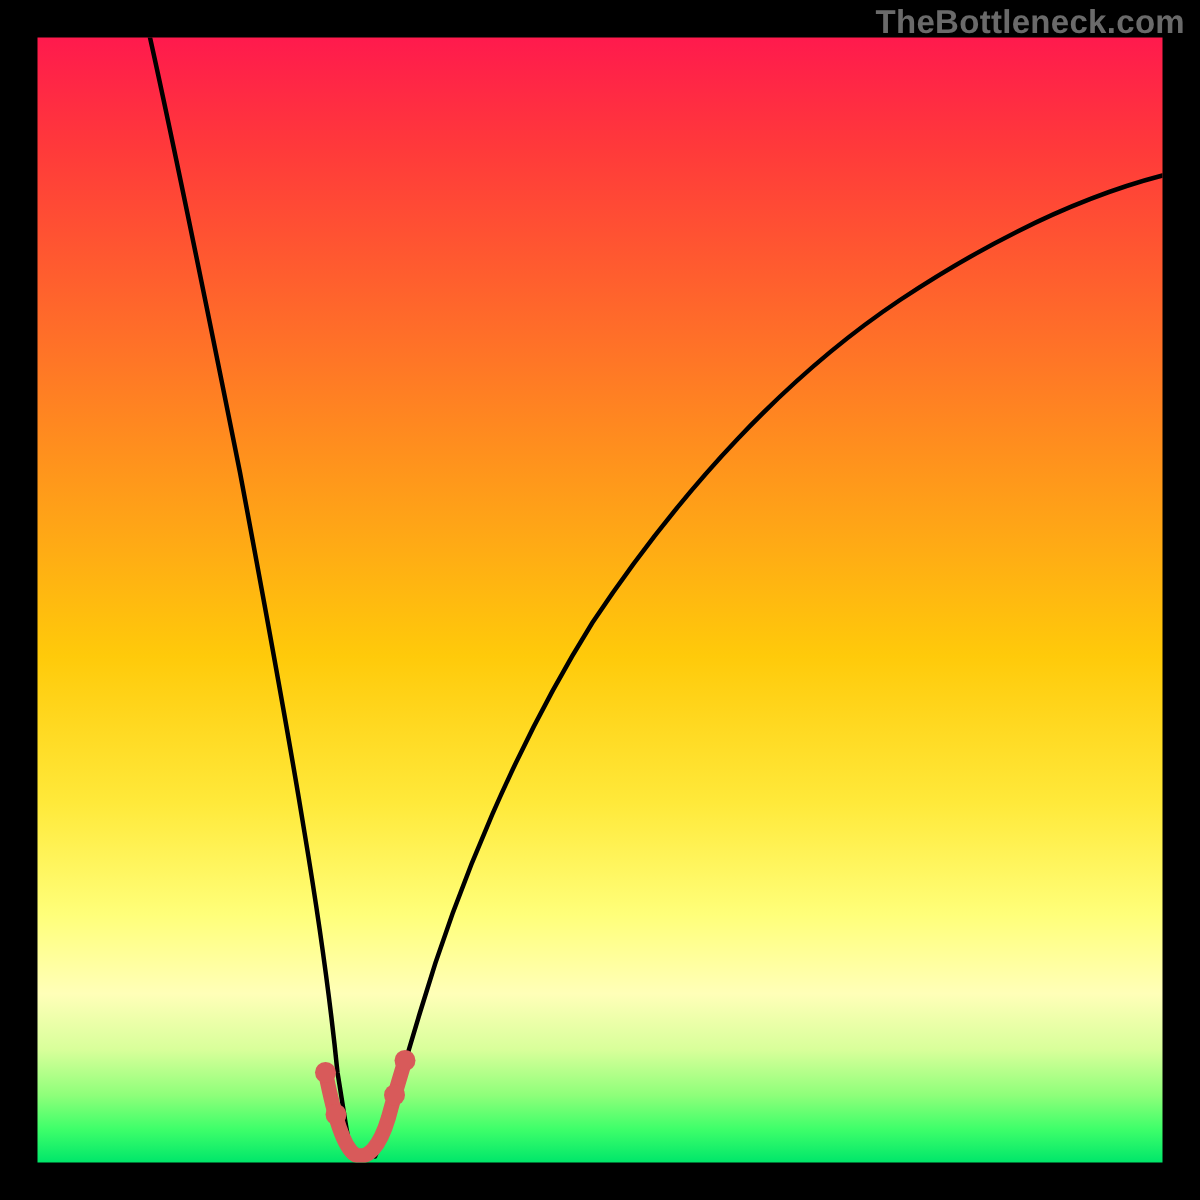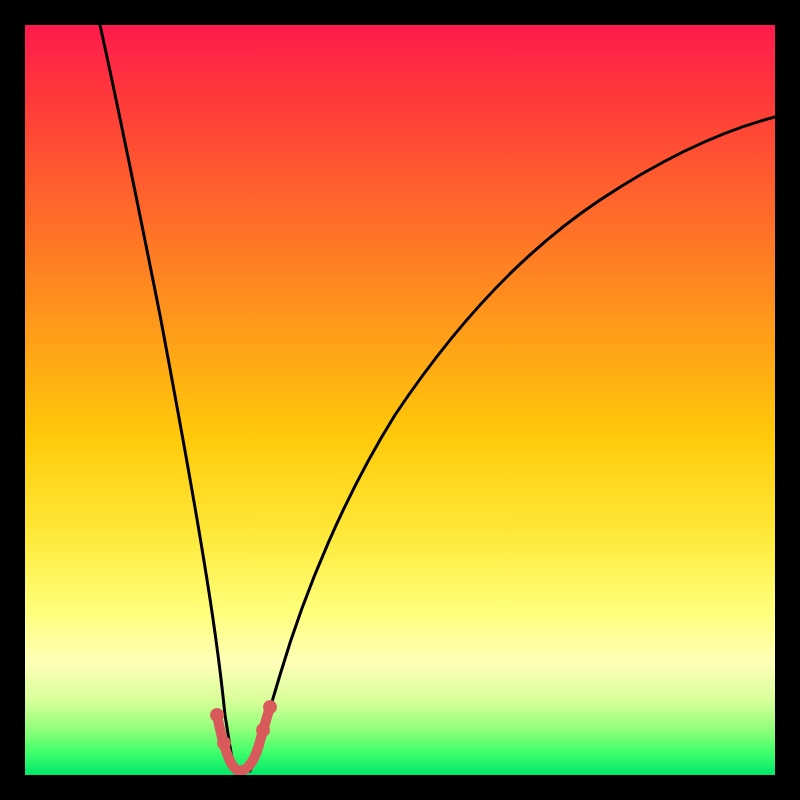--- a/index.html
+++ b/index.html
@@ -98,13 +98,14 @@
            C 198 720, 204 740, 212 745
            C 220 748, 228 740, 234 720
            C 238 705, 242 692, 245 682"></path>
       <circle class="marker-dot" cx="192" cy="690" r="7"></circle>
       <circle class="marker-dot" cx="199" cy="718" r="7"></circle>
       <circle class="marker-dot" cx="238" cy="705" r="7"></circle>
       <circle class="marker-dot" cx="245" cy="682" r="7"></circle>
     </svg>
 
   </div>
+  <div class="watermark">TheBottleneck.com</div>
 </div>
 
 </body></html>

